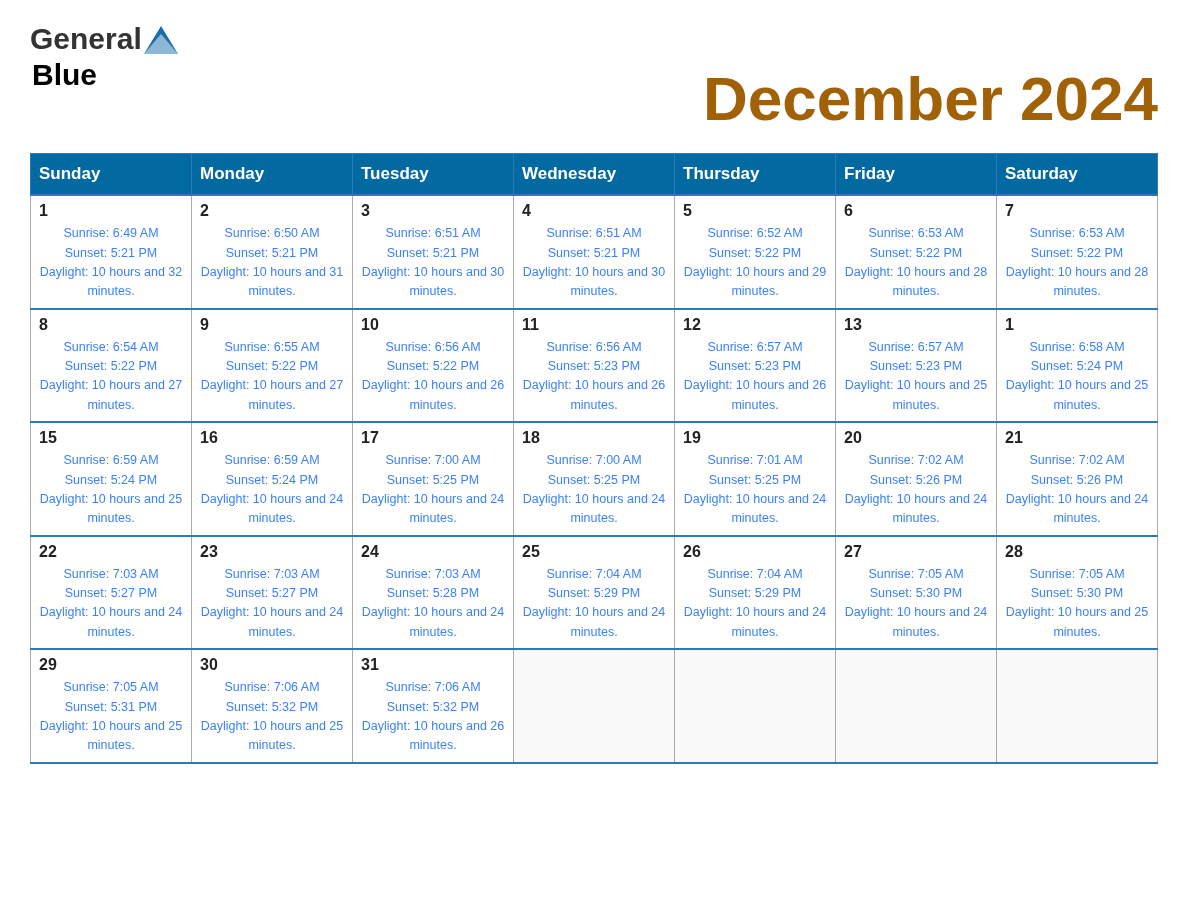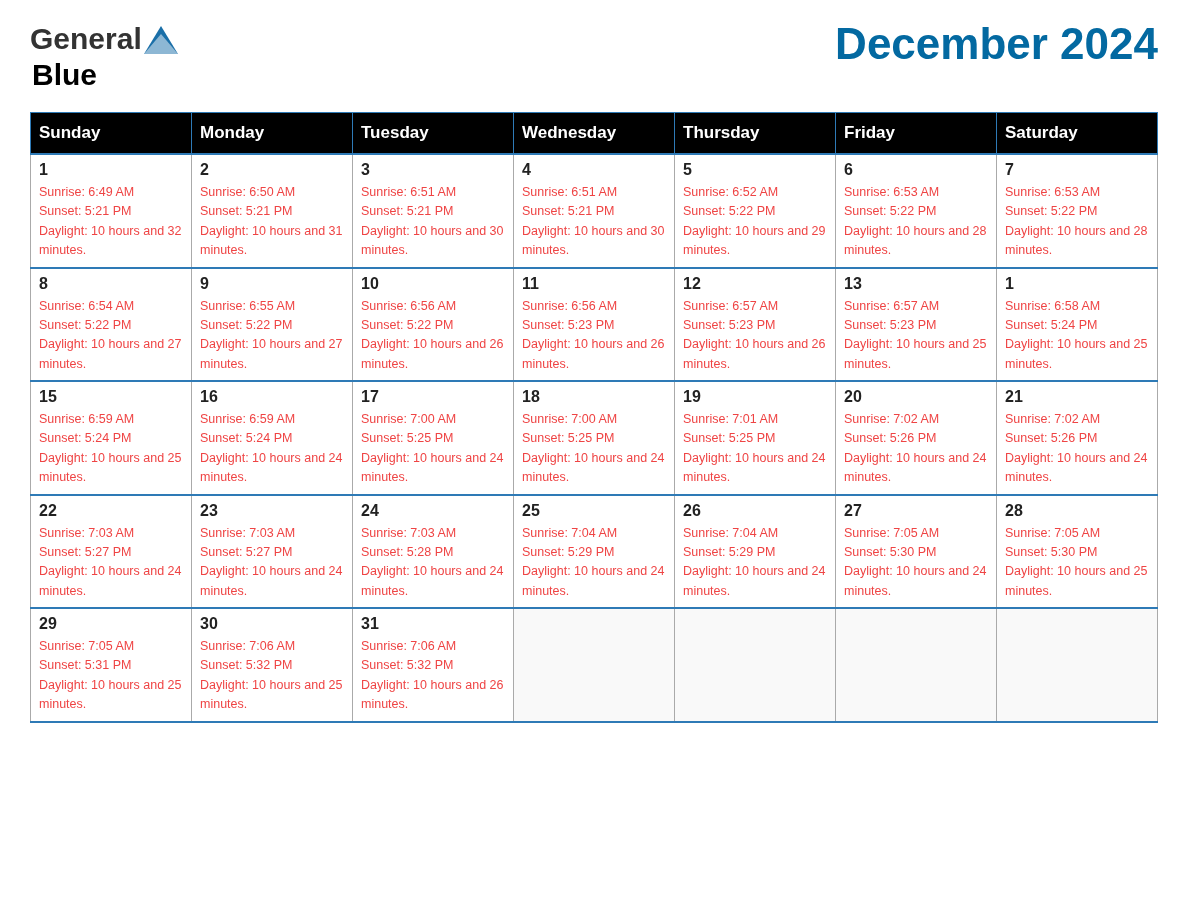--- a/index.html
+++ b/index.html
@@ -26,39 +26,40 @@
     .logo-row1 {
       display: flex;
       align-items: center;
     }
 
     .title-block {
       text-align: right;
     }
 
     .month-title {
-      font-size: 44px;
+      font-size: 62px;
       font-weight: bold;
-      color: #0369a1;
+      color: #a16207;
       line-height: 1.1;
+      margin-top: 45px;
     }
 
     .location {
       font-size: 22px;
       color: #444;
       margin-top: 4px;
     }
 
     .calendar {
       width: 100%;
       border-collapse: collapse;
     }
 
     .calendar th {
-      background-color: #000000;
+      background-color: #0369a1;
       color: #fff;
       font-size: 17px;
       font-weight: bold;
       padding: 10px 8px;
       text-align: left;
       border: 1px solid #2e7ab6;
     }
 
     .calendar td {
       vertical-align: top;
@@ -74,21 +75,22 @@
     .day-number {
       font-size: 16px;
       font-weight: bold;
       margin-bottom: 4px;
       color: #222;
     }
 
     .day-info {
       font-size: 12.5px;
       line-height: 1.55;
-      color: #ef4444;
+      color: #3b82f6;
+      text-align: center;
     }
 
     .calendar td.empty {
       background: #f9f9f9;
     }
 
     .calendar tr {
       border-bottom: 2px solid #2e7ab6;
     }
 

